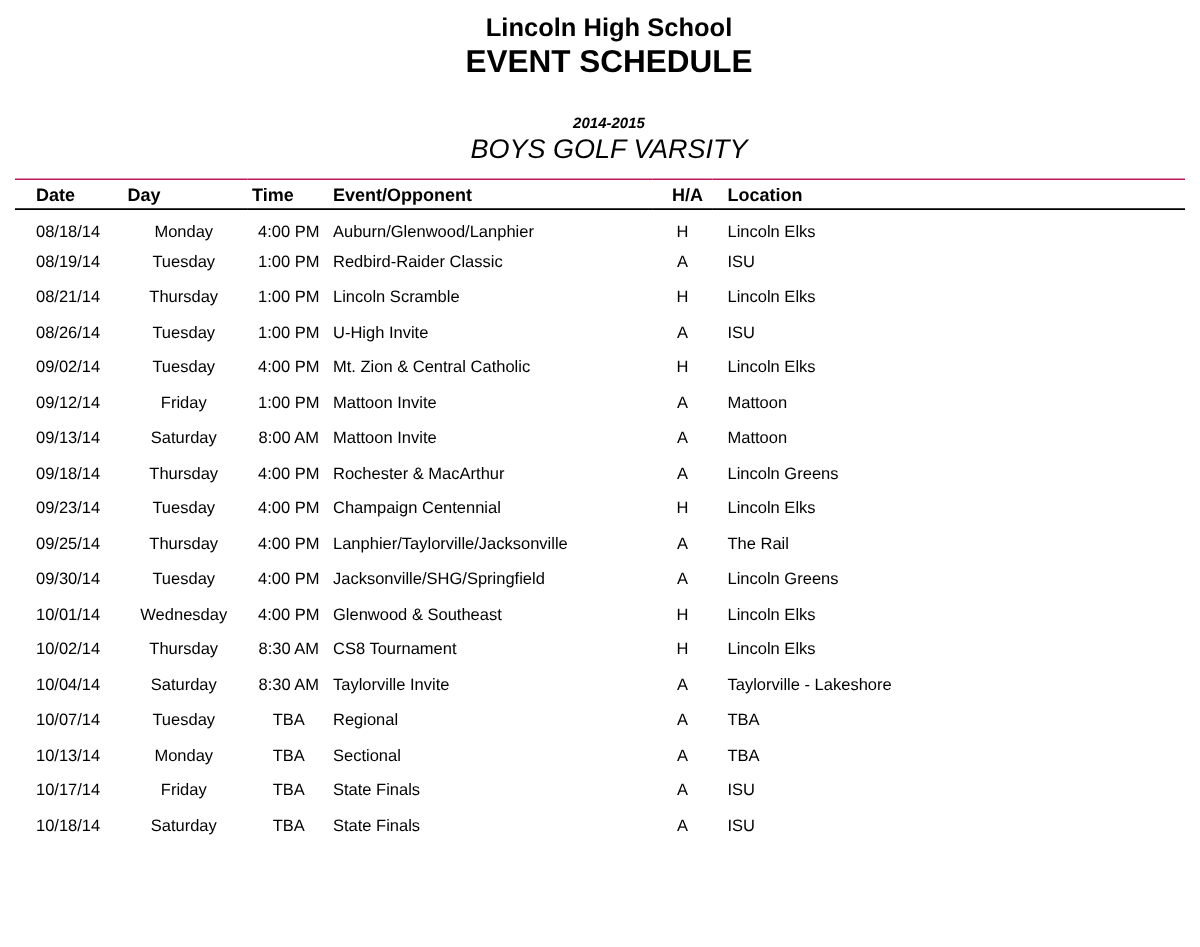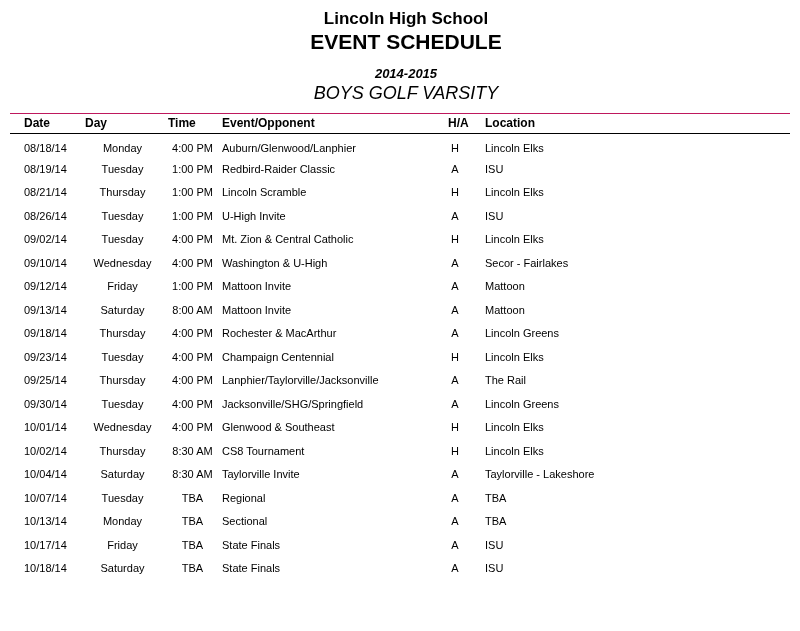--- a/index.html
+++ b/index.html
@@ -22,24 +22,24 @@
   }
   .school-name {
     font-size: 17px;
     font-weight: bold;
     line-height: 1.25;
   }
   .doc-title {
     font-size: 21px;
     font-weight: bold;
     line-height: 1.2;
-    margin-bottom: 12px;
+    margin-bottom: 22px;
   }
   .season {
-    font-size: 13px;
+    font-size: 10px;
     font-weight: bold;
     font-style: italic;
     line-height: 1.3;
   }
   .team {
     font-size: 18px;
     font-style: italic;
     line-height: 1.2;
     margin-bottom: 8px;
   }
@@ -152,28 +152,20 @@
         </tr>
         <tr>
           <td class="cell-date">09/02/14</td>
           <td class="cell-day">Tuesday</td>
           <td class="cell-time">4:00 PM</td>
           <td class="cell-event">Mt. Zion &amp; Central Catholic</td>
           <td class="cell-ha">H</td>
           <td class="cell-location">Lincoln Elks</td>
         </tr>
         <tr>
-          <td class="cell-date">09/10/14</td>
-          <td class="cell-day">Wednesday</td>
-          <td class="cell-time">4:00 PM</td>
-          <td class="cell-event">Washington &amp; U-High</td>
-          <td class="cell-ha">A</td>
-          <td class="cell-location">Secor - Fairlakes</td>
-        </tr>
-        <tr>
           <td class="cell-date">09/12/14</td>
           <td class="cell-day">Friday</td>
           <td class="cell-time">1:00 PM</td>
           <td class="cell-event">Mattoon Invite</td>
           <td class="cell-ha">A</td>
           <td class="cell-location">Mattoon</td>
         </tr>
         <tr>
           <td class="cell-date">09/13/14</td>
           <td class="cell-day">Saturday</td>

